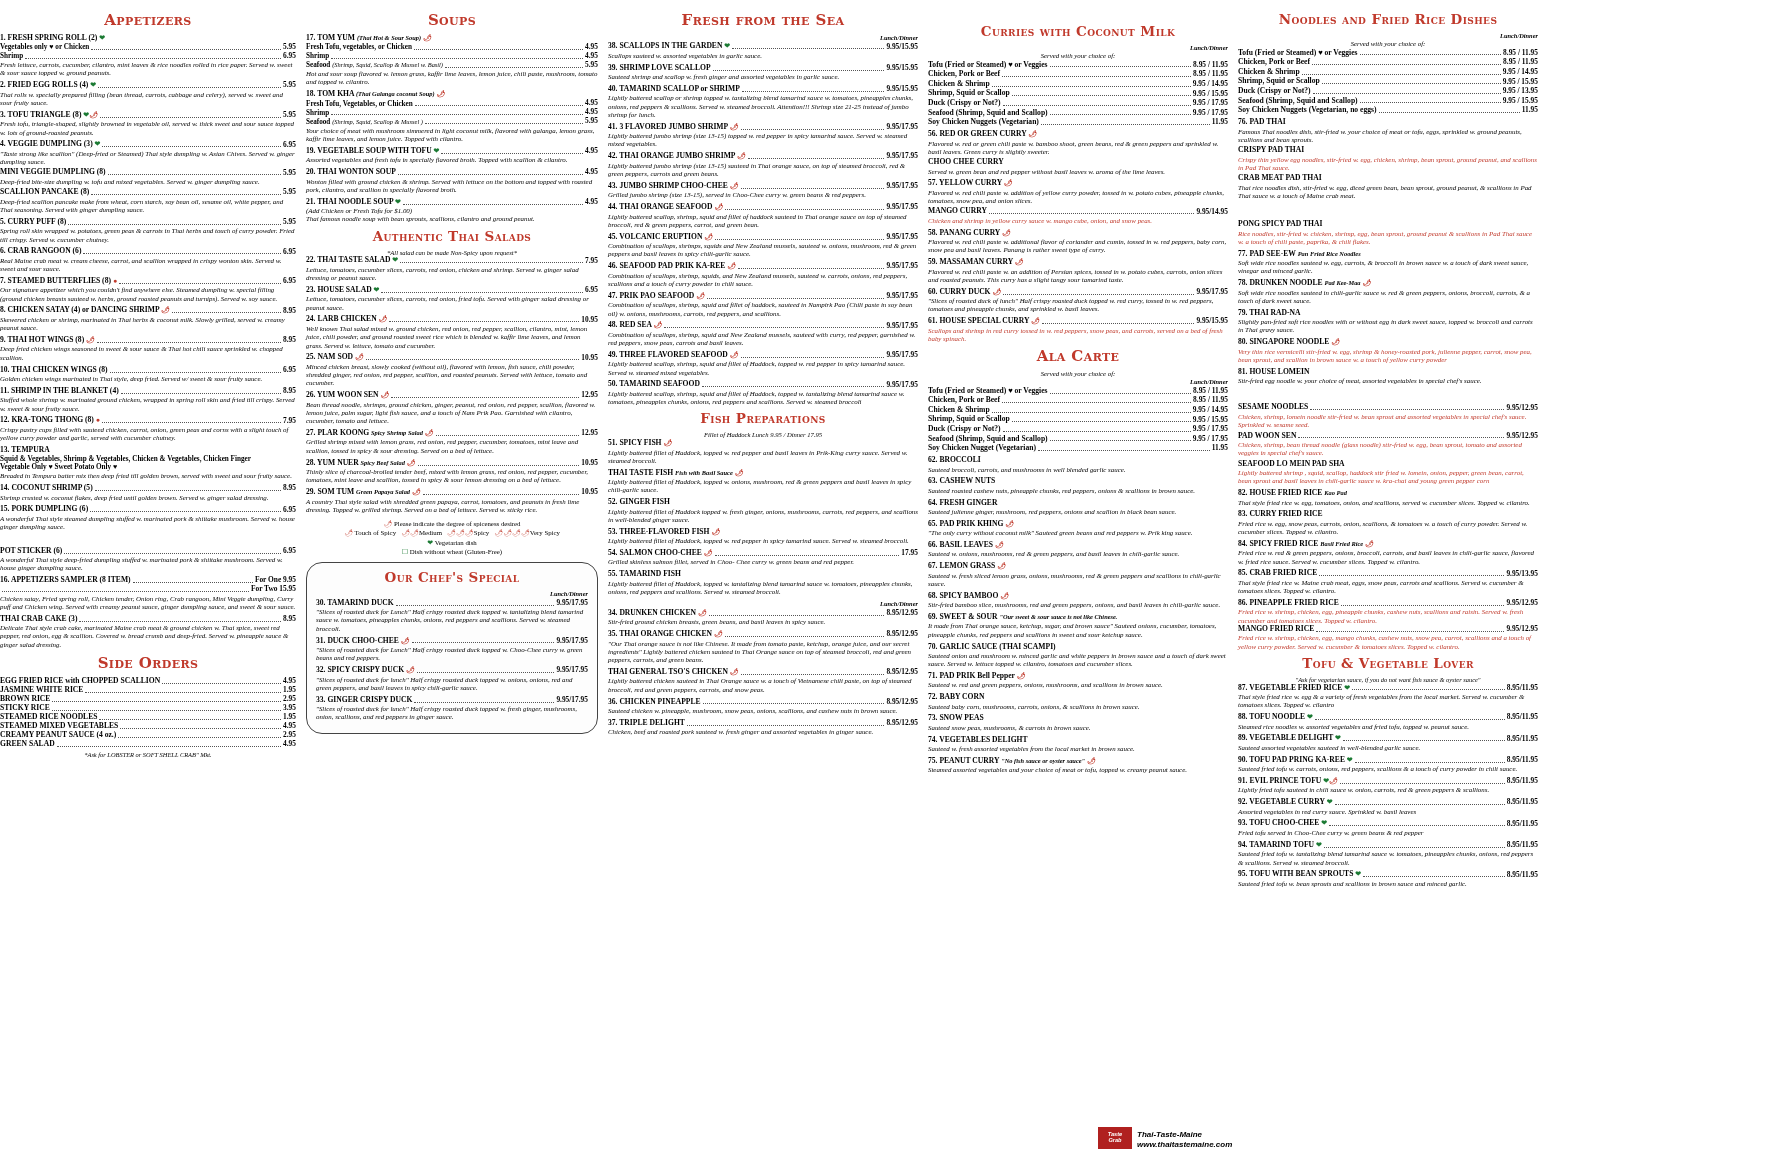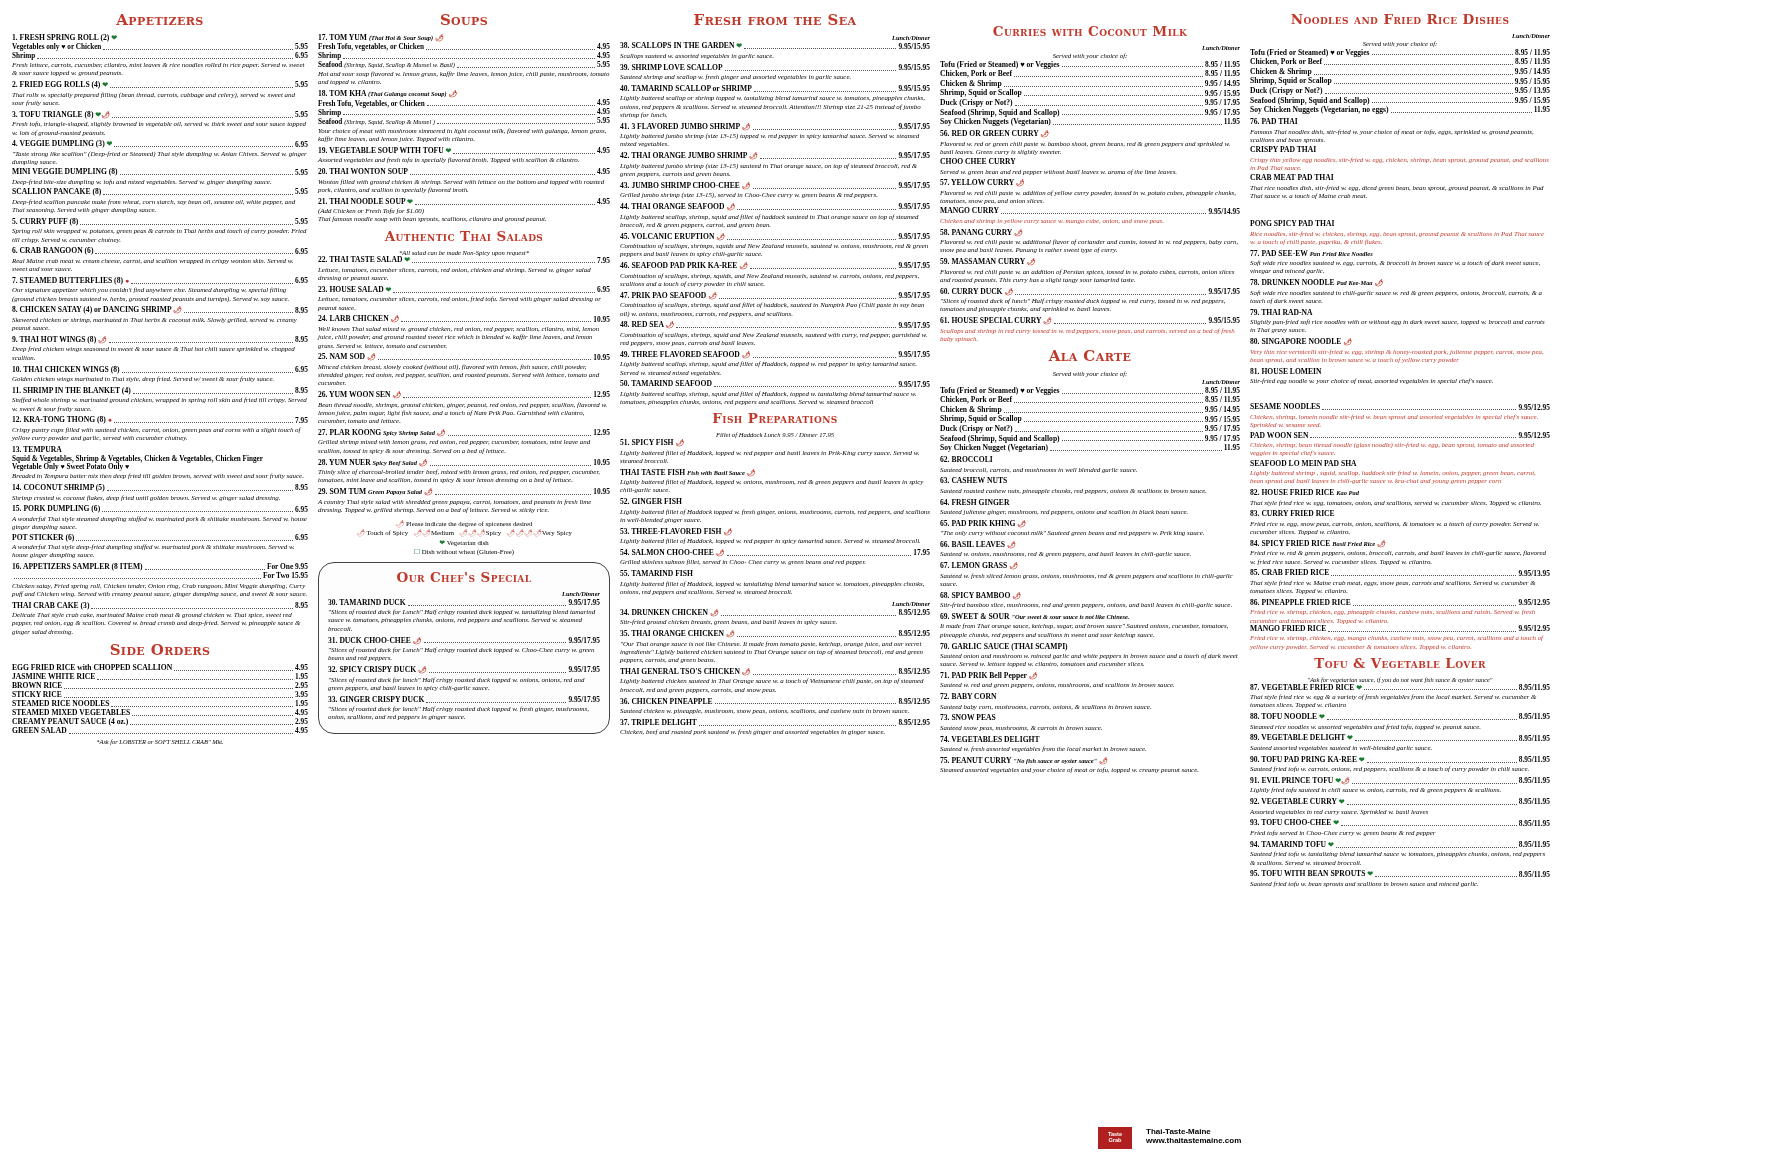--- a/index.html
+++ b/index.html
@@ -6,21 +6,21 @@
   html, body { margin:0; padding:0; }
   body {
     width:1785px; height:1155px;
     background:#ffffff;
     font-family:"Liberation Serif", serif;
     color:#000;
     font-size:7.2px;
     line-height:1.18;
     overflow:hidden;
   }
-  .page { position:relative; width:1585px; height:1155px; padding:10px 12px 0 12px; }
+  .page { position:relative; width:1585px; height:1155px; padding:10px 12px 0 0; }
   .cols { display:flex; gap:10px; height:1135px; }
   .col { width:300px; position:relative; }
   .col.c1 { width:296px; }
   .col.c2 { width:292px; }
   .col.c3 { width:310px; }
   .col.c4 { width:300px;margin-top:12px; }
   .col.c5 { width:300px; }
 
   h2.section {
     font-family:"DejaVu Serif", serif;
@@ -56,21 +56,21 @@
   .legend .lr { margin:1px 0; }
 
   .chef {
     border:1.4px solid #444; border-radius:16px; padding:6px 9px 8px 9px;
     background:#fdfdfd; margin-top:6px;
   }
   .chef h2 { margin-top:1px; }
 
   .footer-logo {
     position:absolute; left:1098px; bottom:6px;
-    display:flex; align-items:flex-start; gap:14px;
+    display:flex; align-items:flex-end; gap:5px;font-style:italic;
   }
   .logo-box {
     width:34px; height:22px; background:#b0201f; color:#fff;
     font-size:5.6px; font-weight:bold; display:flex; align-items:center;
     justify-content:center; text-align:center; line-height:1.05;
     font-family:"Liberation Sans", sans-serif;
   }
   .logo-txt { font-size:8px; font-weight:bold; font-family:"Liberation Sans", sans-serif; }
   .tiny { font-size:6.4px; }
   .ital { font-style:italic; }
@@ -229,21 +229,21 @@
             </div>
             <div class="desc">Shrimp crusted w. coconut flakes, deep fried until golden brown. Served w. ginger salad dressing.</div>
           </div>
           <div class="item">
             <div class="row">
               <span class="nm">15. PORK DUMPLING (6)</span>
               <span class="dots"></span>
               <span class="pr">6.95</span>
             </div>
             <div class="desc">A wonderful Thai style steamed dumpling stuffed w. marinated pork &amp; shiitake mushroom. Served w. house ginger dumpling sauce.</div>
-            <div class="item" style="margin-top:2px;margin-bottom:2px">
+            <div class="item" style="margin-top:15px;margin-bottom:2px">
               <div class="row">
                 <span class="nm">POT STICKER (6)</span>
                 <span class="dots"></span>
                 <span class="pr">6.95</span>
               </div>
               <div class="desc">A wonderful Thai style deep-fried dumpling stuffed w. marinated pork &amp; shiitake mushroom. Served w. house ginger dumpling sauce.</div>
             </div>
           </div>
           <div class="item">
             <div class="row">

